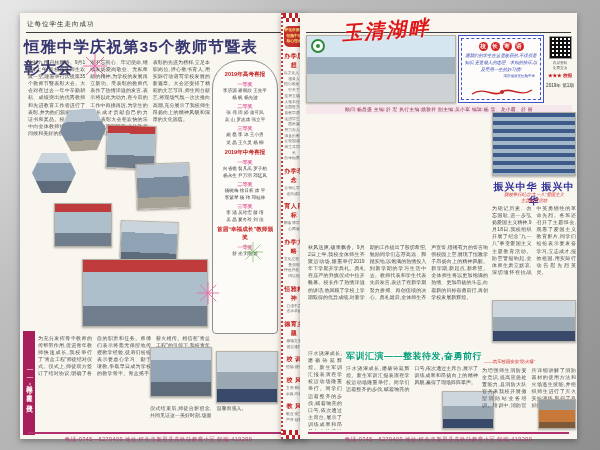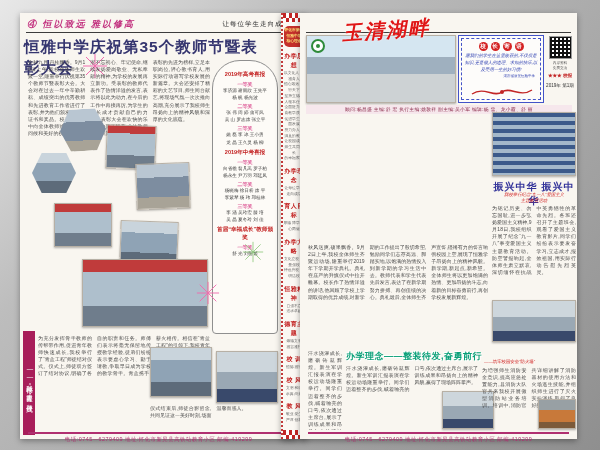--- a/index.html
+++ b/index.html
@@ -113,21 +113,20 @@
   svg.fw { position:absolute; }
   .flourish { position:absolute; bottom:1px; left:8px; }
 </style>
 </head>
 <body>
 
 <div id="canvas">
 
   <div class="page" style="left:20px;">
     <div class="phead">
-      <span class="motto"><span>④</span> <span>恒以致远  雅以修高</span></span>
       <span class="slogan">让每位学生走向成功</span>
     </div>
     <div class="hrule"></div>
 
     <div class="abs" style="left:4px;top:24px;width:250px;text-align:left;font-size:15.5px;font-weight:bold;color:#35356f;letter-spacing:1px;">恒雅中学庆祝第35个教师节暨表彰大会</div>
 
     <svg class="fw" width="26" height="26" style="left:62px;top:40px;" viewBox="0 0 26 26">
       <g stroke="#f06aae" stroke-width="1">
           <line x1="13" y1="13" x2="13" y2="1"></line>
           <line x1="13" y1="13" x2="13" y2="25"></line>
@@ -290,21 +289,21 @@
     <div class="tiny cols3 abs" style="left:8px;top:231px;width:180px;height:103px;">秋风送爽,硕果飘香。9月2日上午,我校全体师生齐聚运动场,隆重举行2019年下学期开学典礼。典礼在庄严的升旗仪式中拉开帷幕。校长作了热情洋溢的讲话,他回顾了学校上学期取得的优异成绩,对新学期的工作提出了殷切希望,勉励同学们志存高远、脚踏实地,以饱满的热情投入到新学期的学习生活中去。教师代表和学生代表先后发言,表达了在新学期努力拼搏、再创佳绩的决心。典礼最后,全体师生齐声宣誓,铿锵有力的誓言响彻校园上空,展现了恒雅学子昂扬向上的精神风貌。新学期,新起点,新希望。全体师生将以更加饱满的热情、更加昂扬的斗志,向着新的目标奋勇前行,再创学校发展新辉煌。</div>
 
     <div class="photo ph-class" style="left:192px;top:99px;width:84px;height:64px;"></div>
     <div class="abs head-a2" style="left:192px;top:167px;width:84px;">振兴中华  振兴中华</div>
     <div class="abs sub-a2 pre" style="left:192px;top:179px;width:84px;">我校举行纪念“九一八”爱国主义
 主题教育活动</div>
     <div class="tiny cols2 abs" style="left:192px;top:192px;width:84px;height:92px;">为铭记历史、勿忘国耻,进一步弘扬爱国主义精神,9月18日,我校组织开展了纪念“九一八”事变爱国主义主题教育活动。防空警报响起,全体师生肃立默哀,深切缅怀在抗战中英勇牺牲的革命先烈。各班还召开了主题班会,观看了爱国主义教育影片,同学们纷纷表示要发奋学习,立志成才,报效祖国,用实际行动告慰先烈英灵。</div>
     <div class="photo ph-march" style="left:192px;top:287px;width:84px;height:42px;"></div>
 
     <div class="tiny abs" style="left:8px;top:337px;width:34px;height:80px;">汗水浇灌成长,磨砺铸就辉煌。新生军训汇报表演在学校运动场隆重举行。同学们迈着整齐的步伐,喊着嘹亮的口号,依次通过主席台,展示了训练成果和昂扬向上的精神风貌,赢得了现场阵阵掌声。</div>
-    <div class="abs head-a3" style="left:46px;top:337px;width:136px;">办学理念——整装待发,奋勇前行</div>
+    <div class="abs head-a3" style="left:46px;top:337px;width:136px;">军训汇演——整装待发,奋勇前行</div>
     <div class="tiny cols2 abs" style="left:46px;top:352px;width:132px;height:64px;">汗水浇灌成长,磨砺铸就辉煌。新生军训汇报表演在学校运动场隆重举行。同学们迈着整齐的步伐,喊着嘹亮的口号,依次通过主席台,展示了训练成果和昂扬向上的精神风貌,赢得了现场阵阵掌声。</div>
     <div class="photo ph-march" style="left:142px;top:378px;width:52px;height:38px;"></div>
 
     <div class="abs sub-a4" style="left:184px;top:346px;width:92px;">——筑牢校园安全“防火墙”</div>
     <div class="tiny cols2 abs" style="left:182px;top:354px;width:94px;height:62px;">为增强师生消防安全意识,提高应急处置能力,县消防大队官兵来我校开展微型消防站业务培训。培训中,消防官兵详细讲解了消防器材的使用方法和火场逃生技能,并组织师生进行了灭火实操演练,取得了良好的效果。</div>
     <div class="photo ph-orange" style="left:238px;top:386px;width:38px;height:30px;"></div>
 
     <div class="pfoot-rule"></div>
     <div class="pfoot">电话:0745—6279409      地址:怀化市新晃县高铁站教育小区      邮编:419299</div>
   </div>

